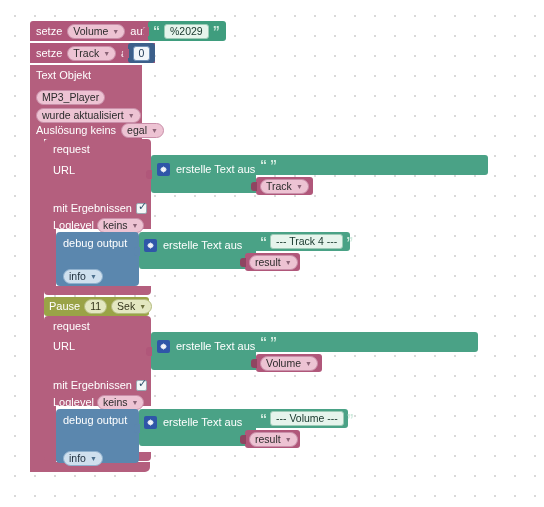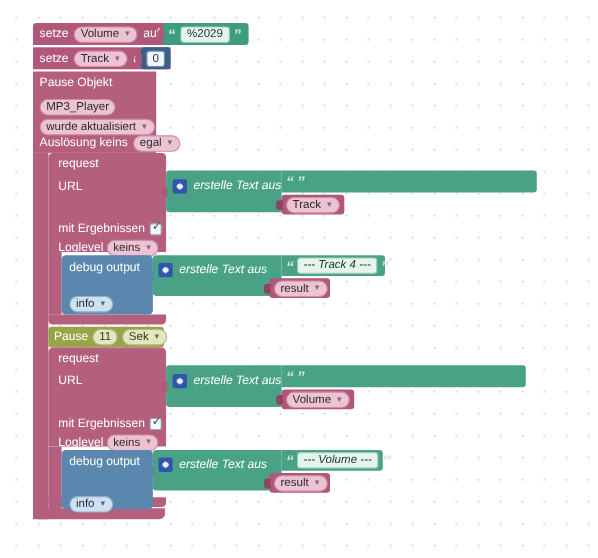--- a/index.html
+++ b/index.html
@@ -18,21 +18,21 @@
     background-image: radial-gradient(#d9d9d9 1px, transparent 1.2px);
     background-size:20px 20px;
     background-position:5px 6px;
   }
   .blk { position:absolute; }
   
   .c-event  { background:#b45f7e; }   
   .c-setter { background:#b0577a; }
   .c-req    { background:#b45f7e; }
   .c-green  { background:#3f9d7e; }
-  .c-text   { background:#4aa286;font-style:italic; }
+  .c-text   { background:#4aa286; }
   .c-blue   { background:#5b87ae; }
   .c-olive  { background:#9aa347; }
   .c-num    { background:#3c5f8a; }
 
   .label {
     color:#ffffff;
     font-size:11px;
     line-height:1;
     white-space:nowrap;
   }
@@ -132,21 +132,21 @@
     <span class="label">auf</span>
   </div>
   <div class="blk c-num" style="left:128px; top:43px; width:27px; height:20px; border-radius:3px;">
     <span class="nub" style="background:#b0577a;"></span>
     <div class="row" style="height:20px; justify-content:center;">
       <span class="num-sock">0</span>
     </div>
   </div>
 
   <div class="blk c-event" style="left:30px; top:65px; width:112px; height:74px; border-radius:0;"></div>
-  <div class="blk label" style="left:36px; top:70px;">Pause Objekt</div>
+  <div class="blk label" style="left:36px; top:70px;">Text Objekt</div>
   <div class="blk" style="left:36px; top:87px;">
     <span class="pill">
       <span>MP3_Player</span>
     </span>
   </div>
   <div class="blk" style="left:36px; top:105px;text-align:right;">
     <span class="pill">
       <span>wurde aktualisiert</span>
       <span class="arw">▼</span>
     </span>

